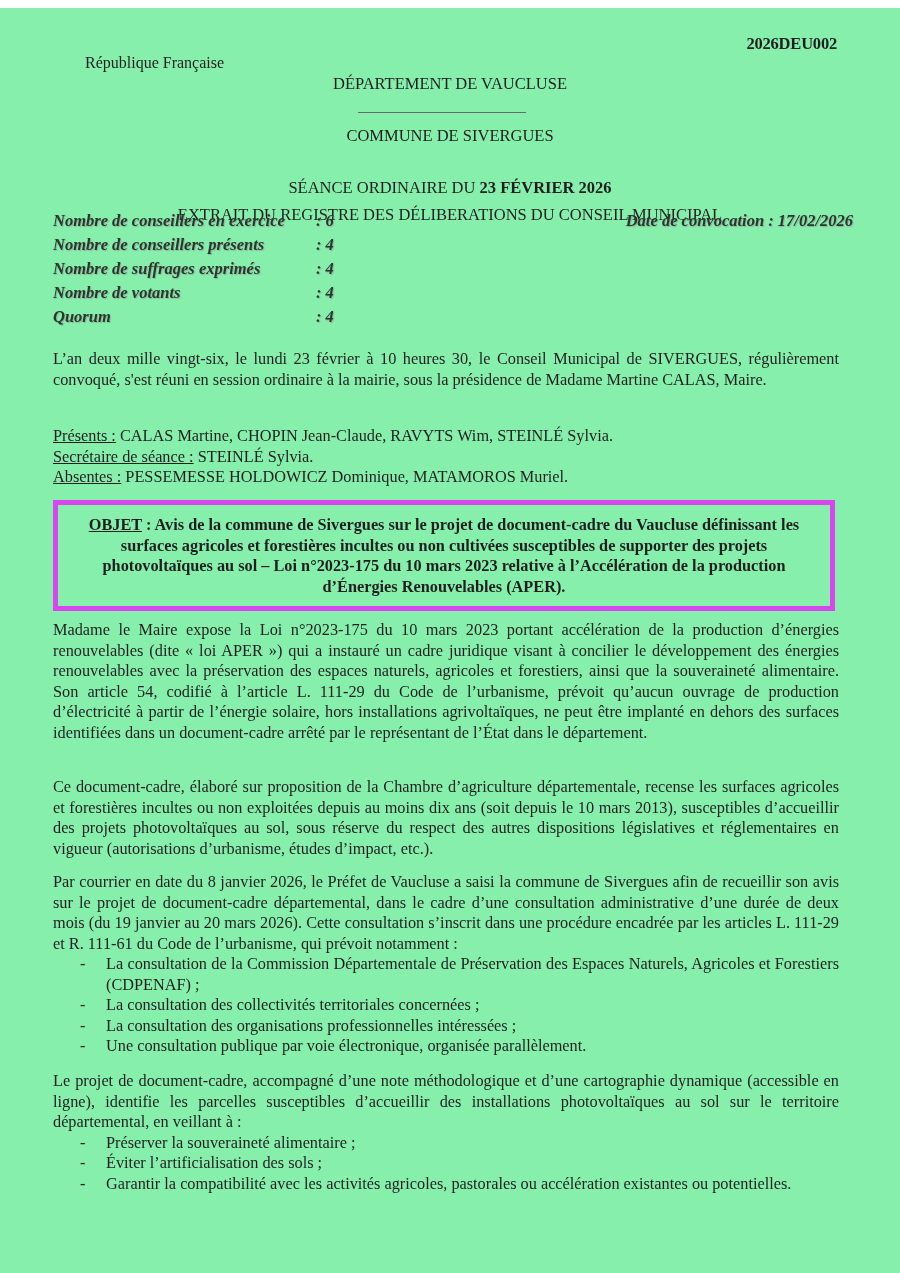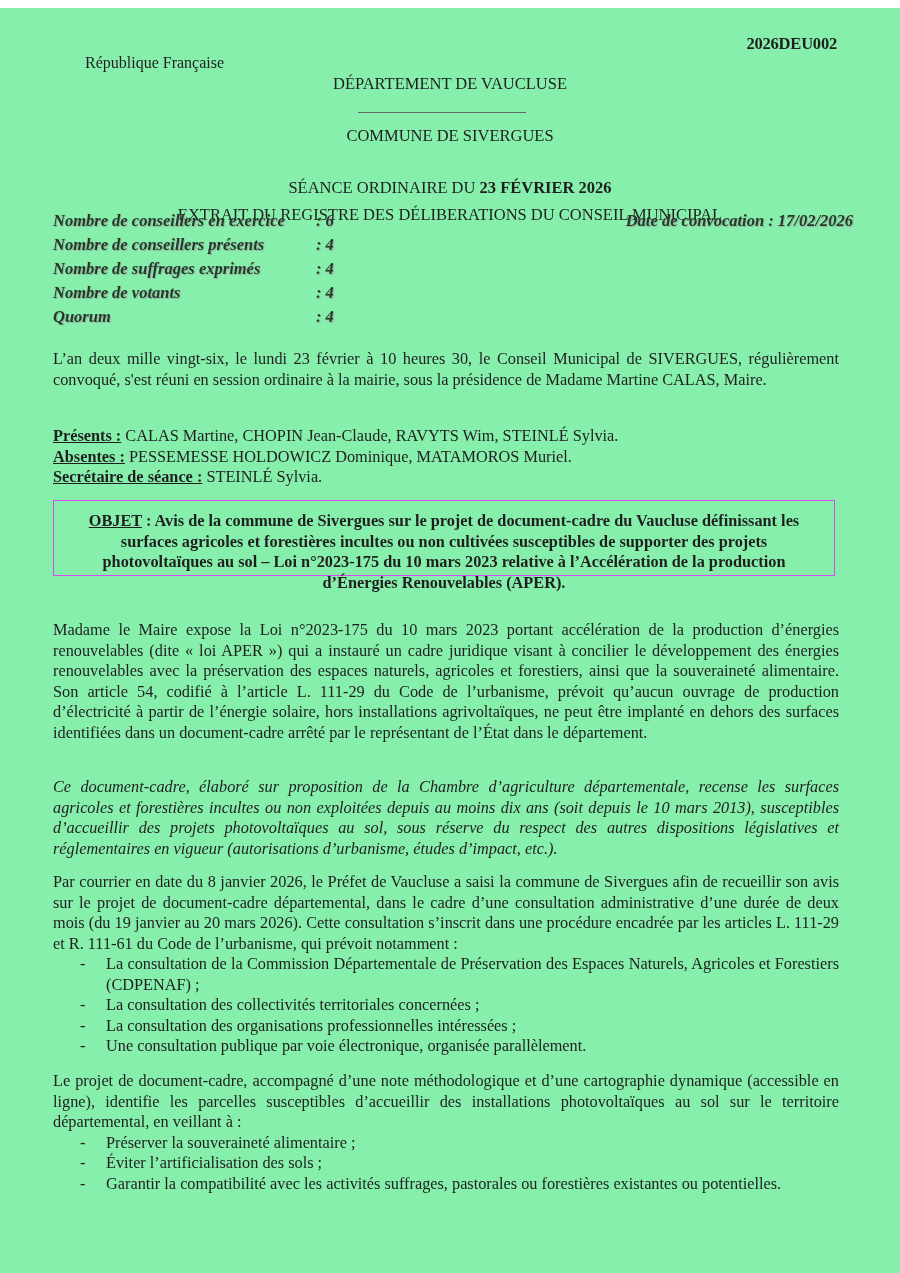--- a/index.html
+++ b/index.html
@@ -17,26 +17,26 @@
   .stats { position: absolute; left: 53px; top: 203px; width: 800px; text-decoration: underline; }
   .stat-row { position: relative; height: 24px; font-style: italic; font-weight: bold; font-size: 16.5px;
               color: #223a2a; text-shadow: 1px 1px 1px #9aab9e; }
   .stat-label { position: absolute; left: 0; top: 0; }
   .stat-val { position: absolute; left: 263px; top: 0; }
   .stat-val.first { left: 263px; }
   .convoc { position: absolute; right: 0; top: 0; }
   .para { position: absolute; left: 53px; width: 786px; font-size: 16.3px; line-height: 20.5px; text-align: justify; }
   .p-intro { top: 341px; }
   .attend { position: absolute; left: 53px; top: 418px; width: 786px; font-size: 16.3px; line-height: 20.5px; }
-  .attend .lbl { font-weight: bold; text-decoration: underline; text-align: center; }
-  .objet-box { position: absolute; left: 53px; top: 492px; width: 782px; height: 76px; border: 1px solid #d946ef;
+  .attend .lbl { font-weight: normal; text-decoration: underline; text-align: center; }
+  .objet-box { position: absolute; left: 53px; top: 492px; width: 782px; height: 111px; border: 5px solid #d946ef;
                box-sizing: border-box; padding: 10px 12px; text-align: center; font-weight: bold; font-size: 16.3px; line-height: 20.5px; }
   .objet-box .lbl { text-decoration: underline; }
   .p1 { top: 612px; }
-  .p2 { top: 769px; font-style: italic; }
+  .p2 { top: 769px; }
   .p3 { top: 864px; }
   .p4 { top: 1063px; }
   ul.bul { list-style: none; margin: 0; padding: 0; }
   ul.bul li { position: relative; padding-left: 53px; }
   ul.bul li .dot { position: absolute; left: 27px; top: 0; }
 </style>
 </head>
 <body>
 
 <div class="page">
@@ -69,22 +69,22 @@
     <div class="stat-row">
       <span class="stat-label">Quorum</span>
       <span class="stat-val">: 4</span>
     </div>
   </div>
 
   <div class="para p-intro">L’an deux mille vingt-six, le lundi 23 février à 10 heures 30, le Conseil Municipal de SIVERGUES, régulièrement convoqué, s'est réuni en session ordinaire à la mairie, sous la présidence de Madame Martine CALAS, Maire.</div>
 
   <div class="attend">
     <div><span class="lbl">Présents :</span><span> CALAS Martine, CHOPIN Jean-Claude, RAVYTS Wim, STEINLÉ Sylvia.</span></div>
+    <div><span class="lbl">Secrétaire de séance :</span><span> STEINLÉ Sylvia.</span></div>
     <div><span class="lbl">Absentes :</span><span> PESSEMESSE HOLDOWICZ Dominique, MATAMOROS Muriel.</span></div>
-    <div><span class="lbl">Secrétaire de séance :</span><span> STEINLÉ Sylvia.</span></div>
   </div>
 
   <div class="objet-box">
     <span class="lbl">OBJET</span><span> : Avis de la commune de Sivergues sur le projet de document-cadre du Vaucluse définissant les surfaces agricoles et forestières incultes ou non cultivées susceptibles de supporter des projets photovoltaïques au sol – Loi n°2023-175 du 10 mars 2023 relative à l’Accélération de la production d’Énergies Renouvelables (APER).</span>
   </div>
 
   <div class="para p1">Madame le Maire expose la Loi n°2023-175 du 10 mars 2023 portant accélération de la production d’énergies renouvelables (dite « loi APER ») qui a instauré un cadre juridique visant à concilier le développement des énergies renouvelables avec la préservation des espaces naturels, agricoles et forestiers, ainsi que la souveraineté alimentaire. Son article 54, codifié à l’article L. 111-29 du Code de l’urbanisme, prévoit qu’aucun ouvrage de production d’électricité à partir de l’énergie solaire, hors installations agrivoltaïques, ne peut être implanté en dehors des surfaces identifiées dans un document-cadre arrêté par le représentant de l’État dans le département.</div>
   <div class="para p2">Ce document-cadre, élaboré sur proposition de la Chambre d’agriculture départementale, recense les surfaces agricoles et forestières incultes ou non exploitées depuis au moins dix ans (soit depuis le 10 mars 2013), susceptibles d’accueillir des projets photovoltaïques au sol, sous réserve du respect des autres dispositions législatives et réglementaires en vigueur (autorisations d’urbanisme, études d’impact, etc.).</div>
 
   <div class="para p3">
@@ -95,16 +95,16 @@
       <li><span class="dot">-</span><span>La consultation des organisations professionnelles intéressées ;</span></li>
       <li><span class="dot">-</span><span>Une consultation publique par voie électronique, organisée parallèlement.</span></li>
     </ul>
   </div>
 
   <div class="para p4">
     <div>Le projet de document-cadre, accompagné d’une note méthodologique et d’une cartographie dynamique (accessible en ligne), identifie les parcelles susceptibles d’accueillir des installations photovoltaïques au sol sur le territoire départemental, en veillant à :</div>
     <ul class="bul">
       <li><span class="dot">-</span><span>Préserver la souveraineté alimentaire ;</span></li>
       <li><span class="dot">-</span><span>Éviter l’artificialisation des sols ;</span></li>
-      <li><span class="dot">-</span><span>Garantir la compatibilité avec les activités suffrages, pastorales ou forestières existantes ou potentielles.</span></li>
+      <li><span class="dot">-</span><span>Garantir la compatibilité avec les activités agricoles, pastorales ou accélération existantes ou potentielles.</span></li>
     </ul>
   </div>
 </div>
 
 </body></html>

